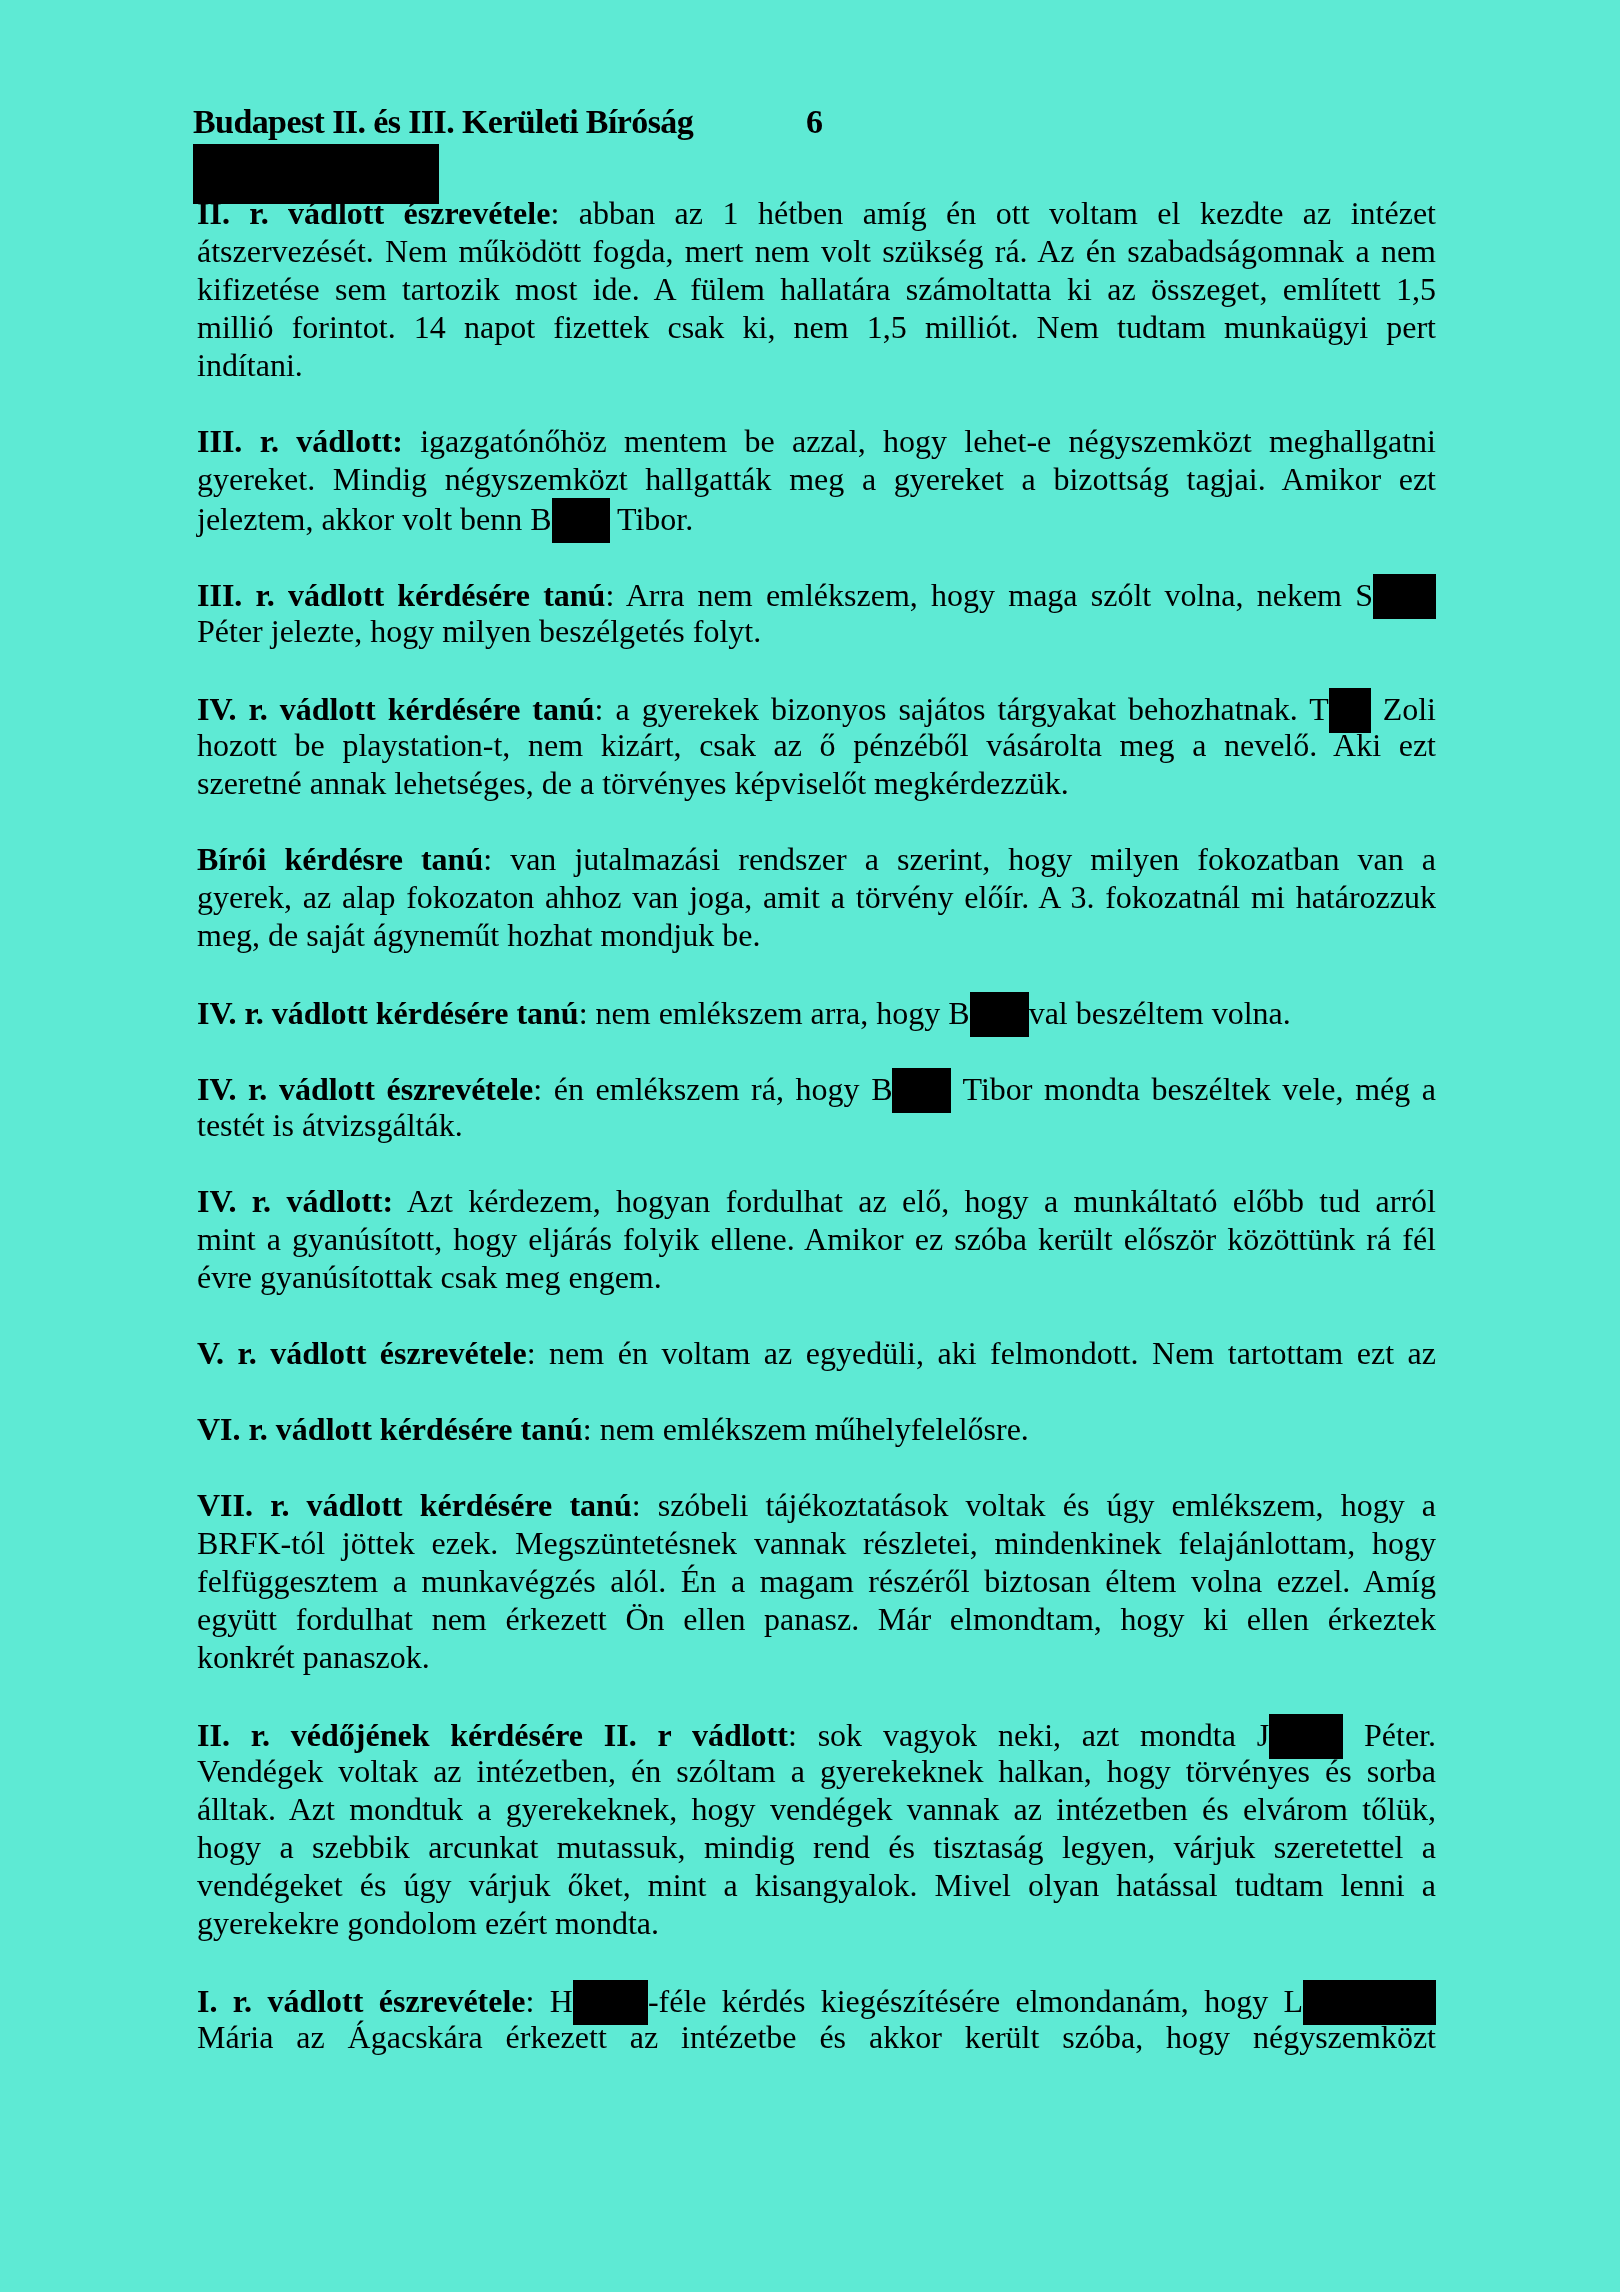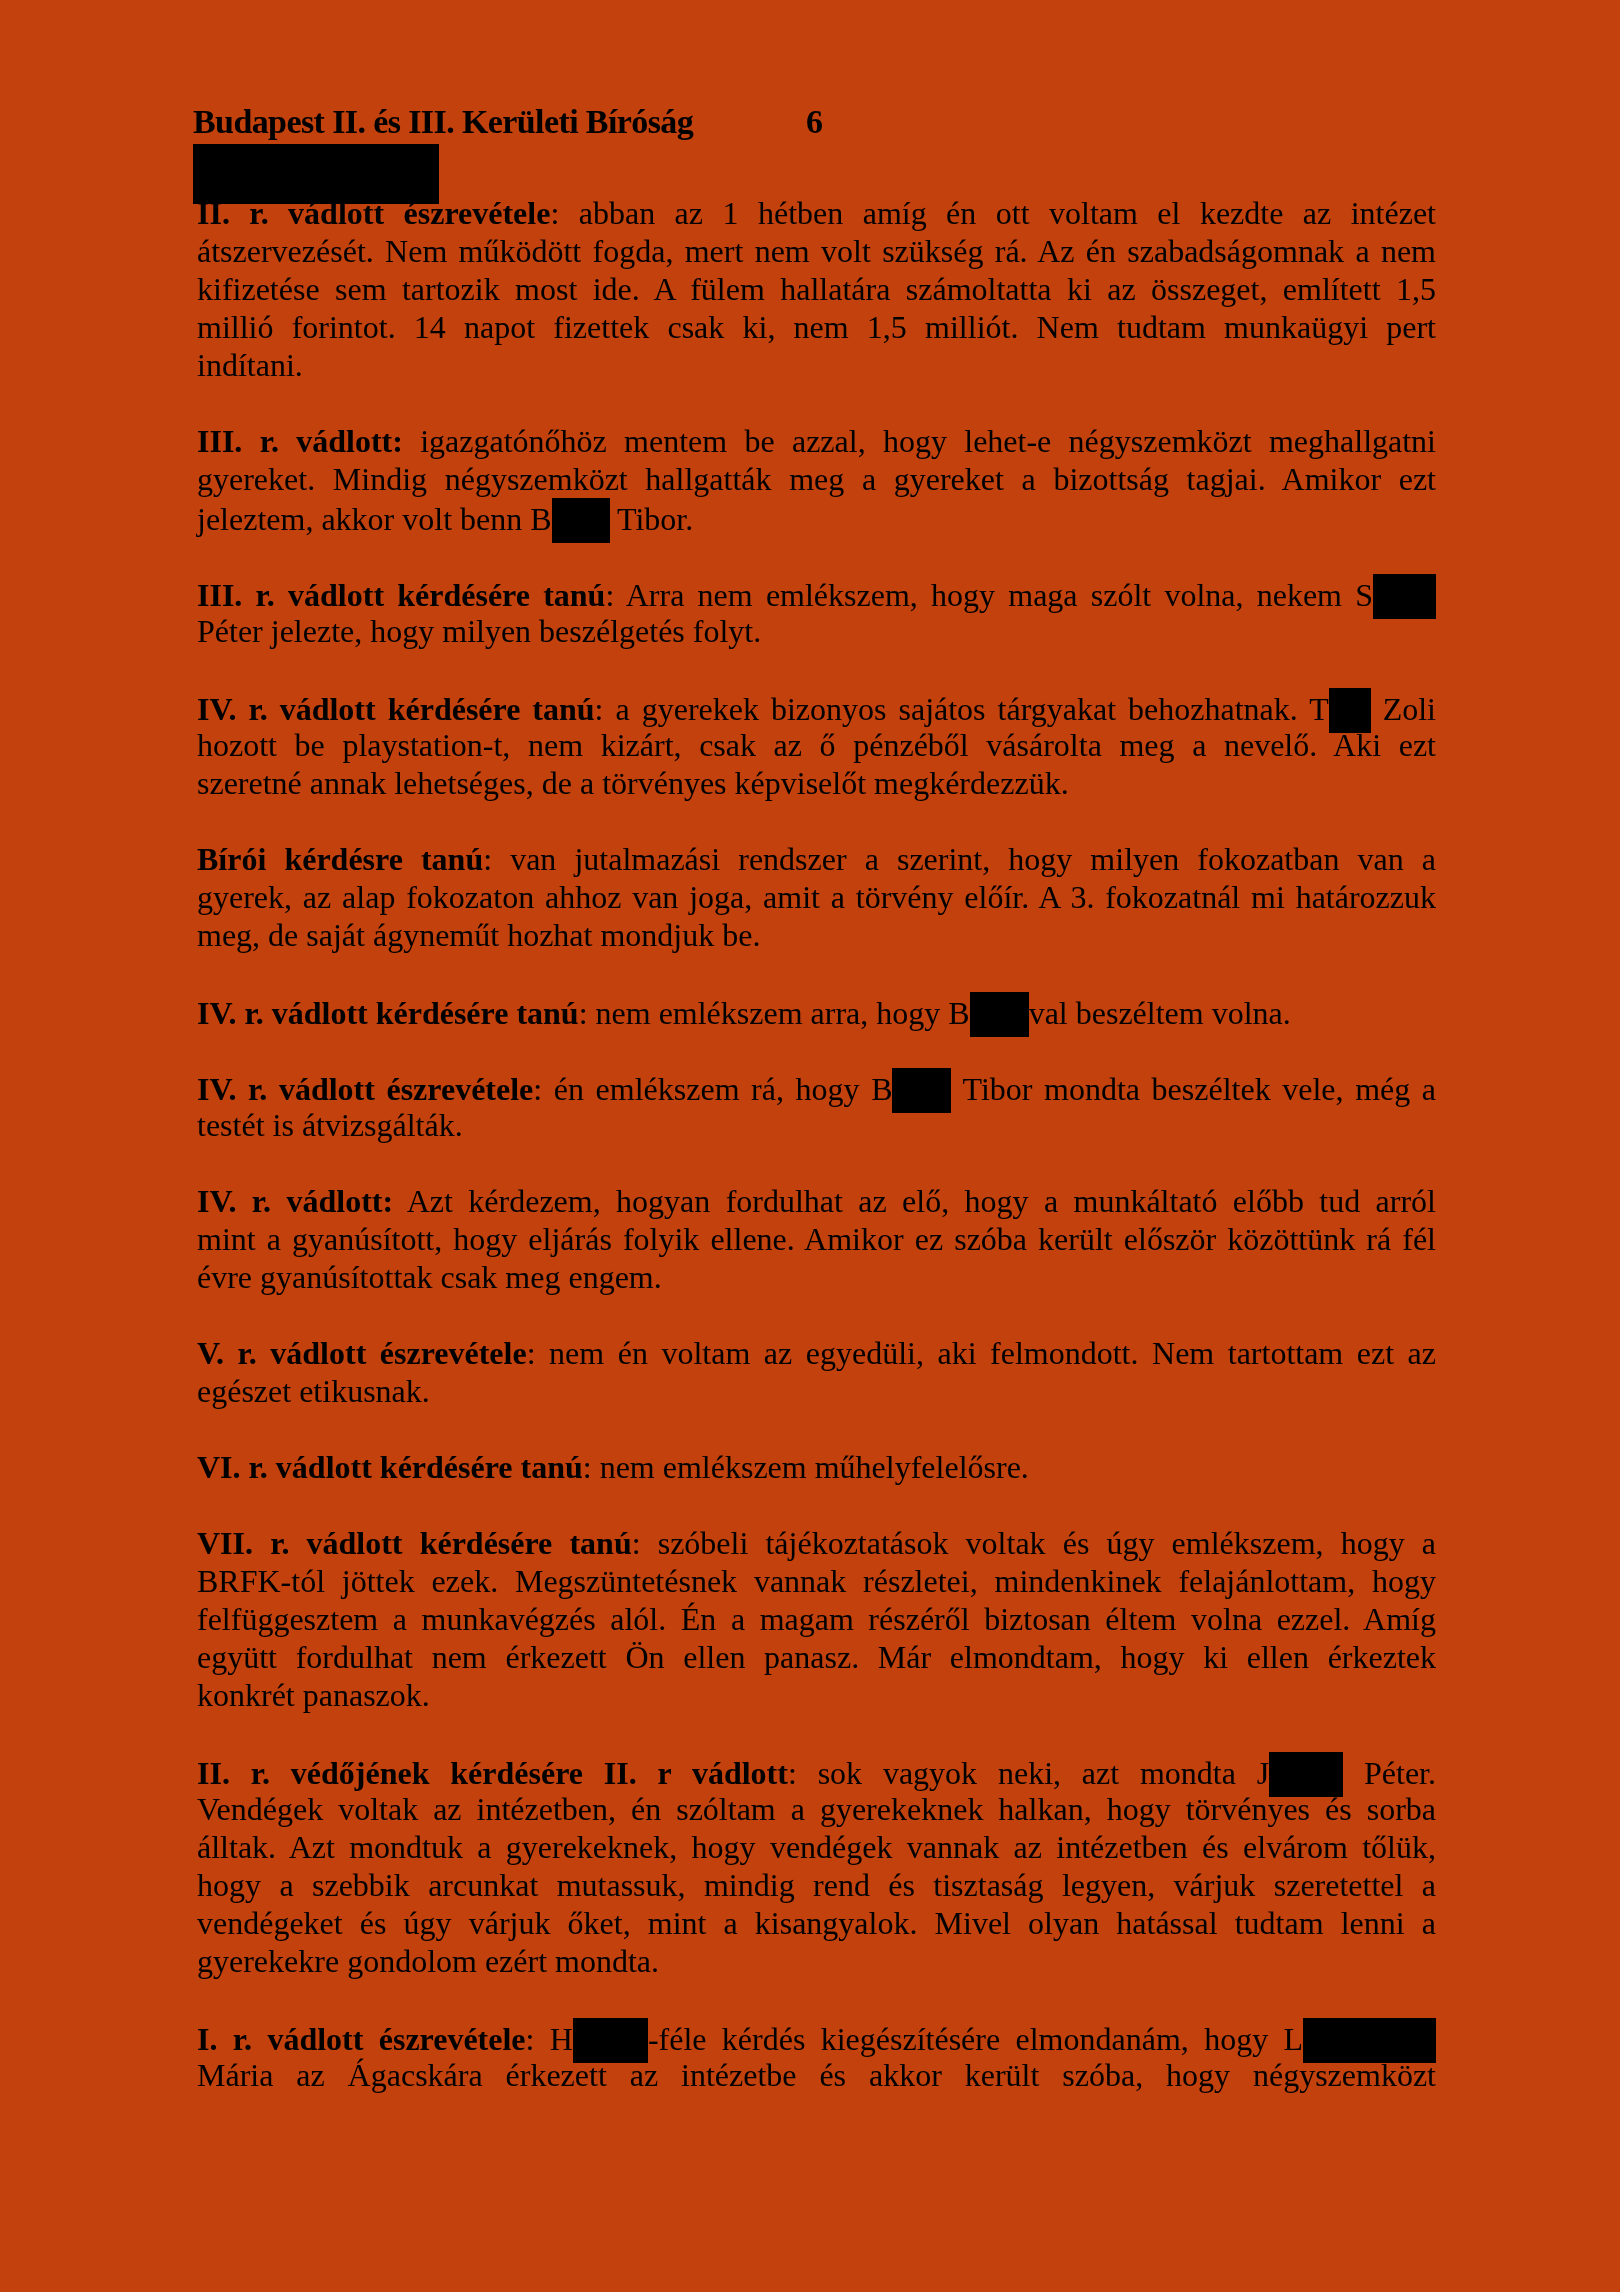--- a/index.html
+++ b/index.html
@@ -1,18 +1,18 @@
 <!DOCTYPE html>
 <html><head>
 <meta charset="utf-8">
 <style>
   html, body { margin: 0; padding: 0; background: #ffffff; }
   body { width: 1620px; height: 2293px; position: relative; overflow: hidden;
          font-family: "Liberation Serif", "DejaVu Serif", serif; color: #000000; }
-  .page { position: absolute; left: 0; top: 0; width: 1620px; height: 2293px; background: #c2410c; }
+  .page { position: absolute; left: 0; top: 0; width: 1620px; height: 2293px; background: #5eead4; }
   .header { position: absolute; left: 193px; top: 102px; height: 39px; width: 686px;
             font-weight: bold; font-size: 34px; line-height: 39px; white-space: nowrap; }
   .header .court { position: absolute; left: 0; top: 0; letter-spacing: -0.6px; }
   .header .pageno { position: absolute; left: 613px; top: 0; }
   .header-redaction { position: absolute; left: 193px; top: 144px; width: 246px; height: 60px; background: #000; }
   .body { position: absolute; left: 193px; top: 194px; width: 1243px; }
   .para { margin: 0 0 38px 4px; }
   .line { font-size: 32px; line-height: 38px; height: 38px; white-space: nowrap;
           text-align: justify; text-align-last: justify; overflow: visible; }
   .line.last { text-align: center; text-align-last: left; }
@@ -64,21 +64,20 @@
         <div class="line j"><span class="b">IV. r. vádlott észrevétele</span><span>: én emlékszem rá, hogy B</span><span class="redact" style="width: 59px;"></span><span> Tibor mondta beszéltek vele, még a</span></div>
         <div class="line j last"><span>testét is átvizsgálták.</span></div>
       </div>
       <div class="para">
         <div class="line j"><span class="b">IV. r. vádlott:</span><span> Azt kérdezem, hogyan fordulhat az elő, hogy a munkáltató előbb tud arról</span></div>
         <div class="line j"><span>mint a gyanúsított, hogy eljárás folyik ellene. Amikor ez szóba került először közöttünk rá fél</span></div>
         <div class="line j last"><span>évre gyanúsítottak csak meg engem.</span></div>
       </div>
       <div class="para">
         <div class="line j"><span class="b">V. r. vádlott észrevétele</span><span>: nem én voltam az egyedüli, aki felmondott. Nem tartottam ezt az</span></div>
-        <div class="line j last"><span>egészet etikusnak.</span></div>
       </div>
       <div class="para">
         <div class="line j last"><span class="b">VI. r. vádlott kérdésére tanú</span><span>: nem emlékszem műhelyfelelősre.</span></div>
       </div>
       <div class="para">
         <div class="line j"><span class="b">VII. r. vádlott kérdésére tanú</span><span>: szóbeli tájékoztatások voltak és úgy emlékszem, hogy a</span></div>
         <div class="line j"><span>BRFK-tól jöttek ezek. Megszüntetésnek vannak részletei, mindenkinek felajánlottam, hogy</span></div>
         <div class="line j"><span>felfüggesztem a munkavégzés alól. Én a magam részéről biztosan éltem volna ezzel. Amíg</span></div>
         <div class="line j"><span>együtt fordulhat nem érkezett Ön ellen panasz. Már elmondtam, hogy ki ellen érkeztek</span></div>
         <div class="line j last"><span>konkrét panaszok.</span></div>

